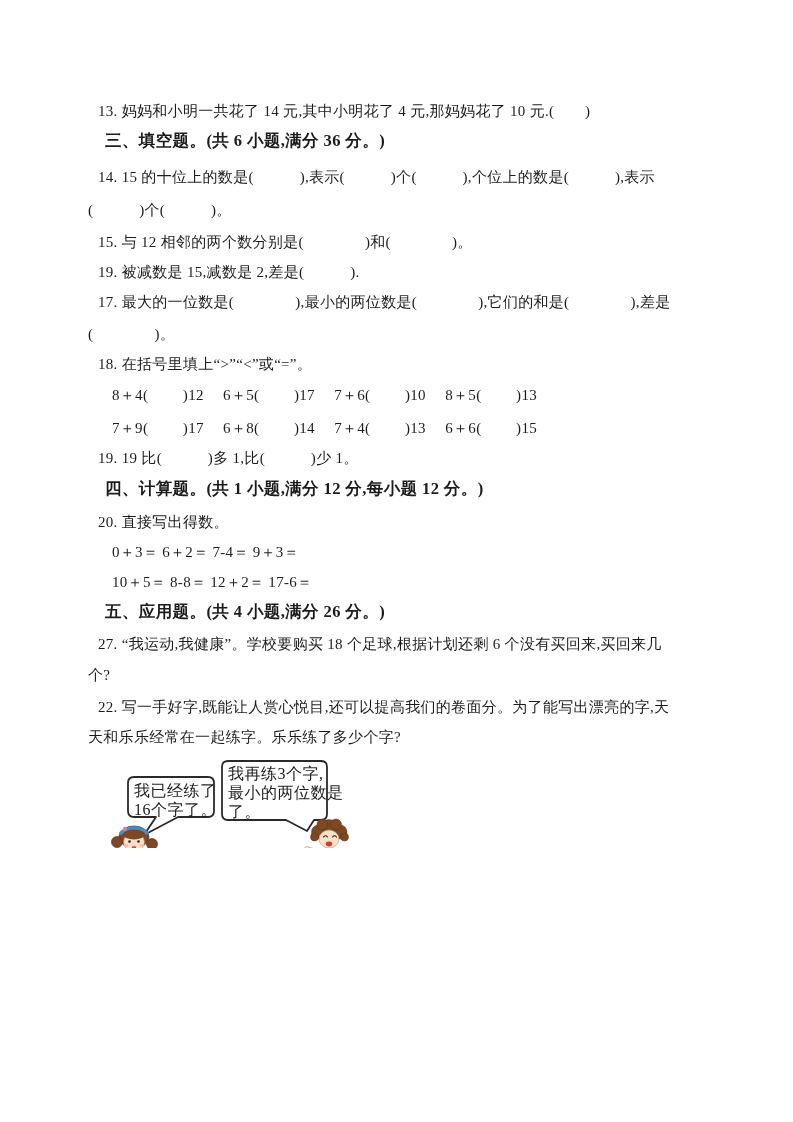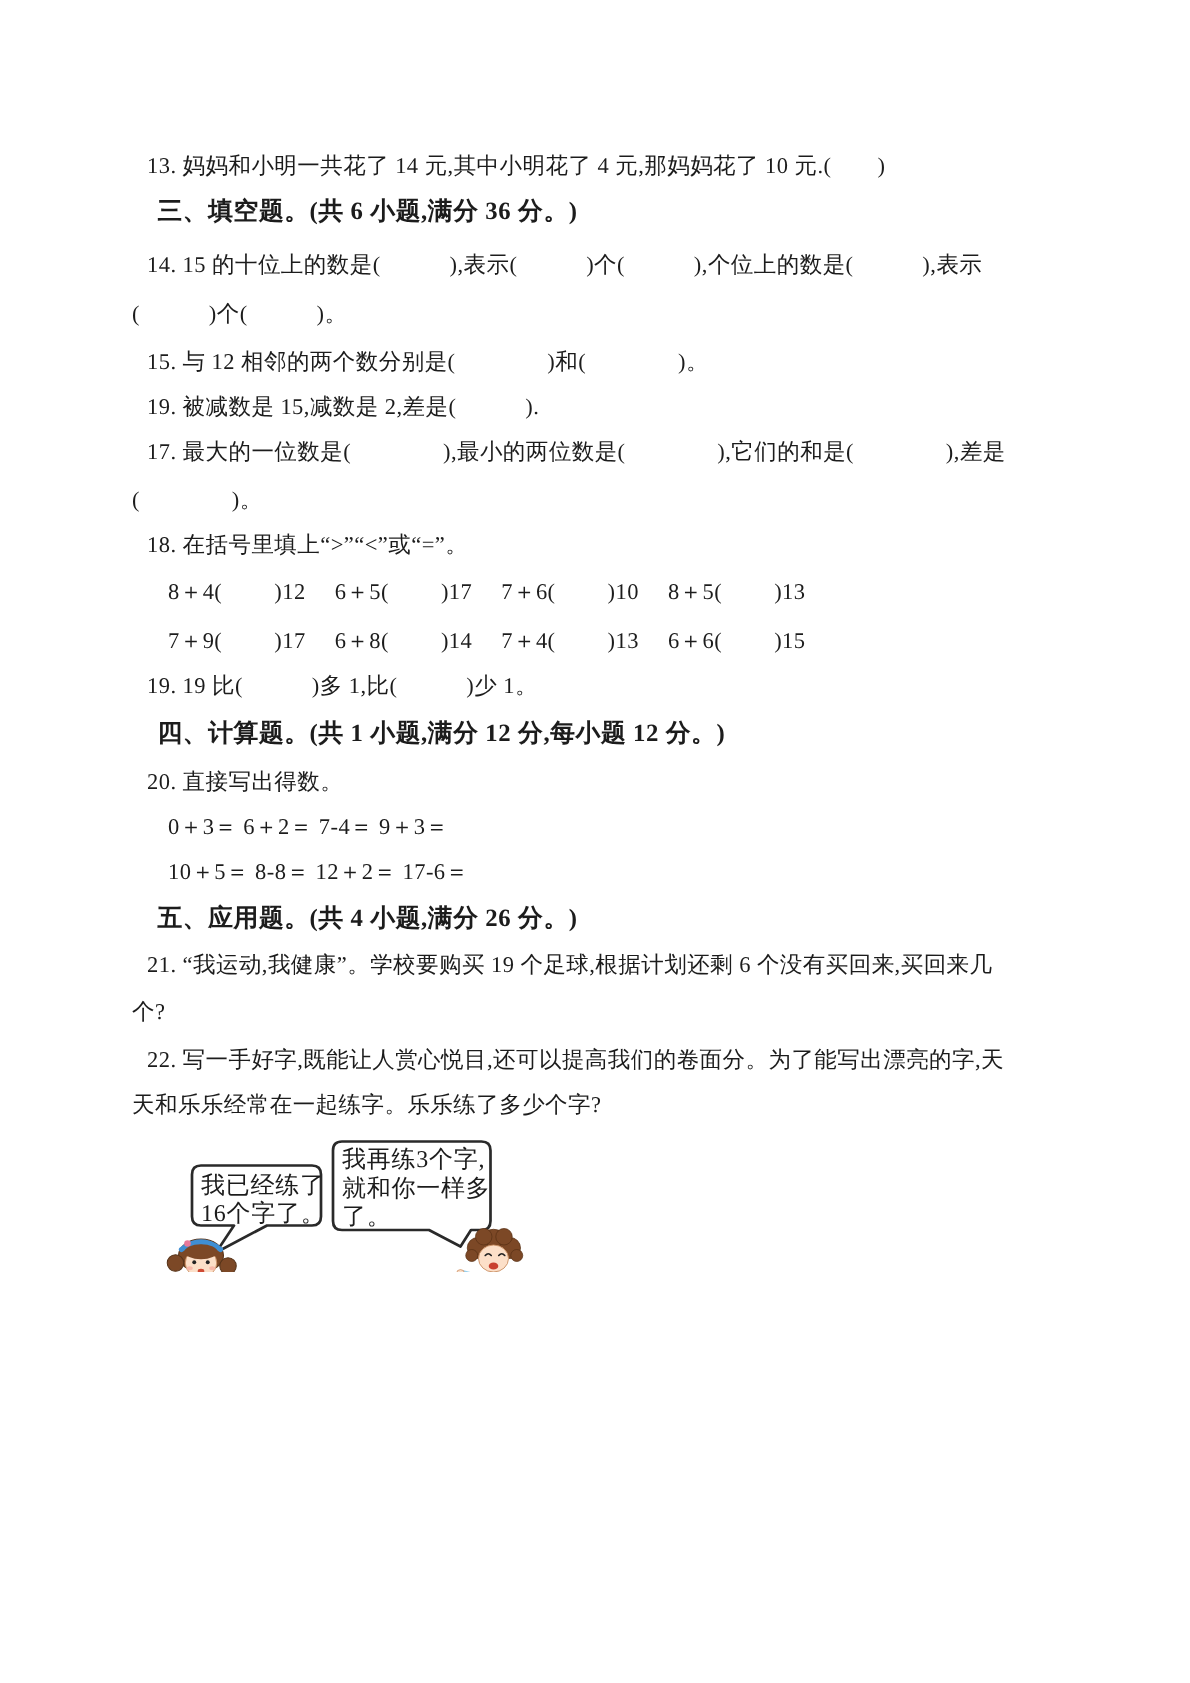--- a/index.html
+++ b/index.html
@@ -61,21 +61,21 @@
   <div class="ln" style="left:88px;top:323px">(　　　　)。</div>
   <div class="ln" style="left:98px;top:353px">18. 在括号里填上“&gt;”“&lt;”或“=”。</div>
   <div class="ln" style="left:112px;top:384px">8＋4(　　 )12　 6＋5(　　 )17　 7＋6(　　 )10　 8＋5(　　 )13</div>
   <div class="ln" style="left:112px;top:417px">7＋9(　　 )17　 6＋8(　　 )14　 7＋4(　　 )13　 6＋6(　　 )15</div>
   <div class="ln" style="left:98px;top:447px">19. 19 比(　　　)多 1,比(　　　)少 1。</div>
   <div class="ln hd" style="left:94px;top:478px">四、计算题。(共 1 小题,满分 12 分,每小题 12 分。)</div>
   <div class="ln" style="left:98px;top:511px">20. 直接写出得数。</div>
   <div class="ln" style="left:112px;top:541px">0＋3＝ 6＋2＝ 7-4＝ 9＋3＝</div>
   <div class="ln" style="left:112px;top:571px">10＋5＝ 8-8＝ 12＋2＝ 17-6＝</div>
   <div class="ln hd" style="left:94px;top:601px">五、应用题。(共 4 小题,满分 26 分。)</div>
-  <div class="ln" style="left:98px;top:633px">21. “我运动,我健康”。学校要购买 19 个足球,根据计划还剩 6 个没有买回来,买回来几</div>
+  <div class="ln" style="left:98px;top:633px">27. “我运动,我健康”。学校要购买 18 个足球,根据计划还剩 6 个没有买回来,买回来几</div>
   <div class="ln" style="left:88px;top:664px">个?</div>
   <div class="ln" style="left:98px;top:696px">22. 写一手好字,既能让人赏心悦目,还可以提高我们的卷面分。为了能写出漂亮的字,天</div>
   <div class="ln" style="left:88px;top:726px">天和乐乐经常在一起练字。乐乐练了多少个字?</div>
   <div class="ln" style="left:98px;top:897px">29. 购物。</div>
 
   <svg style="left:100px;top:753px" width="270" height="142" viewBox="0 0 270 142">
 
     <path d="M 34 24 H 108 Q 114 24 114 30 V 58 Q 114 64 108 64 H 78 L 44 82 L 56 64 H 34 Q 28 64 28 58 V 30 Q 28 24 34 24 Z" fill="#ffffff" stroke="#2a2a2a" stroke-width="1.8" stroke-linejoin="round"></path>
 
     <path d="M 128 8 H 221 Q 227 8 227 14 V 61 Q 227 67 221 67 H 214 L 207 78 L 186 67 H 128 Q 122 67 122 61 V 14 Q 122 8 128 8 Z" fill="#ffffff" stroke="#2a2a2a" stroke-width="1.8" stroke-linejoin="round"></path>
@@ -135,21 +135,21 @@
       <path d="M26,33.5 L24,35.5 L26,44 L28,35.5 Z" fill="#dc3b28"></path>
       <path d="M15.5,47 L36.5,47 L36.5,57 L28.5,57 L28.5,51.5 L23.5,51.5 L23.5,57 L15.5,57 Z" stroke="#38598c" stroke-width="0.6" fill="#4e7dc0"></path>
       <ellipse cx="19.5" cy="60" rx="4.6" ry="2.7" stroke="#4596ba" stroke-width="0.7" fill="#8fd6ef"></ellipse>
       <ellipse cx="32.5" cy="60" rx="4.6" ry="2.7" stroke="#4596ba" stroke-width="0.7" fill="#8fd6ef"></ellipse>
     </g>
   </svg>
 
   <div class="bubble-text" style="left:134px;top:781px">我已经练了
 16个字了。</div>
   <div class="bubble-text" style="left:228px;top:764px">我再练3个字,
-就和你一样多
+最小的两位数是
 了。</div>
 
   <div class="kid-label" style="left:159px;top:859px">天天</div>
   <div class="kid-label" style="left:269px;top:858px">乐乐</div>
 
   <div class="footer">试卷第 2 页,共 3 页</div>
 
 </div>
 
 </body></html>

